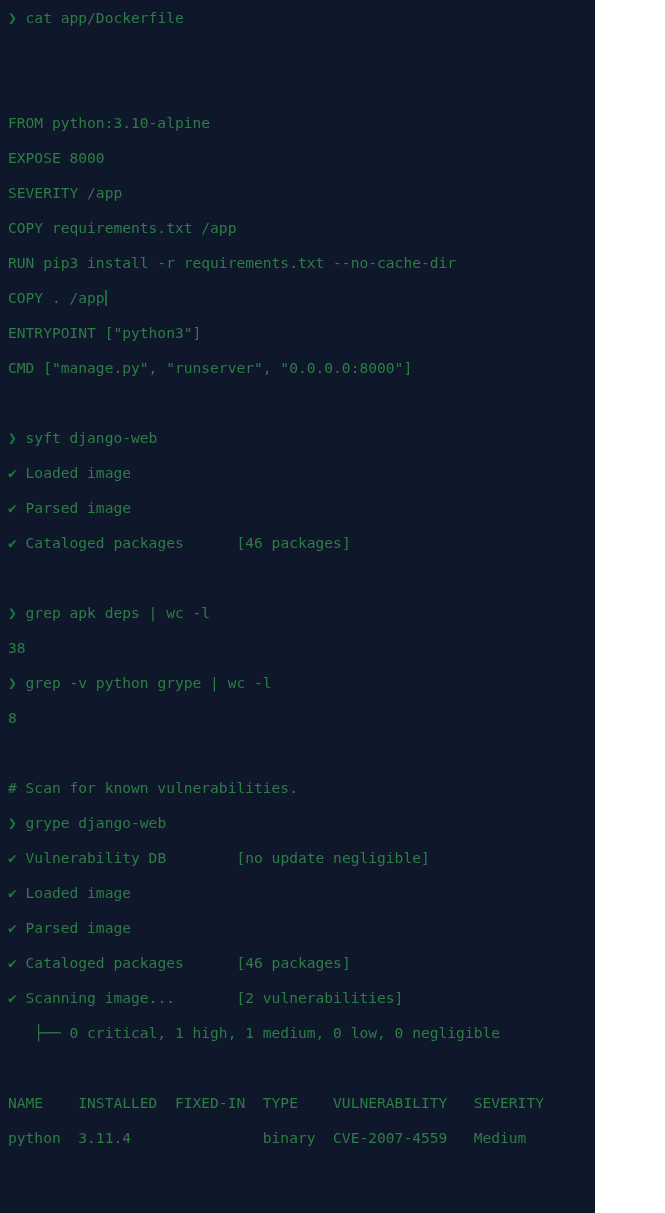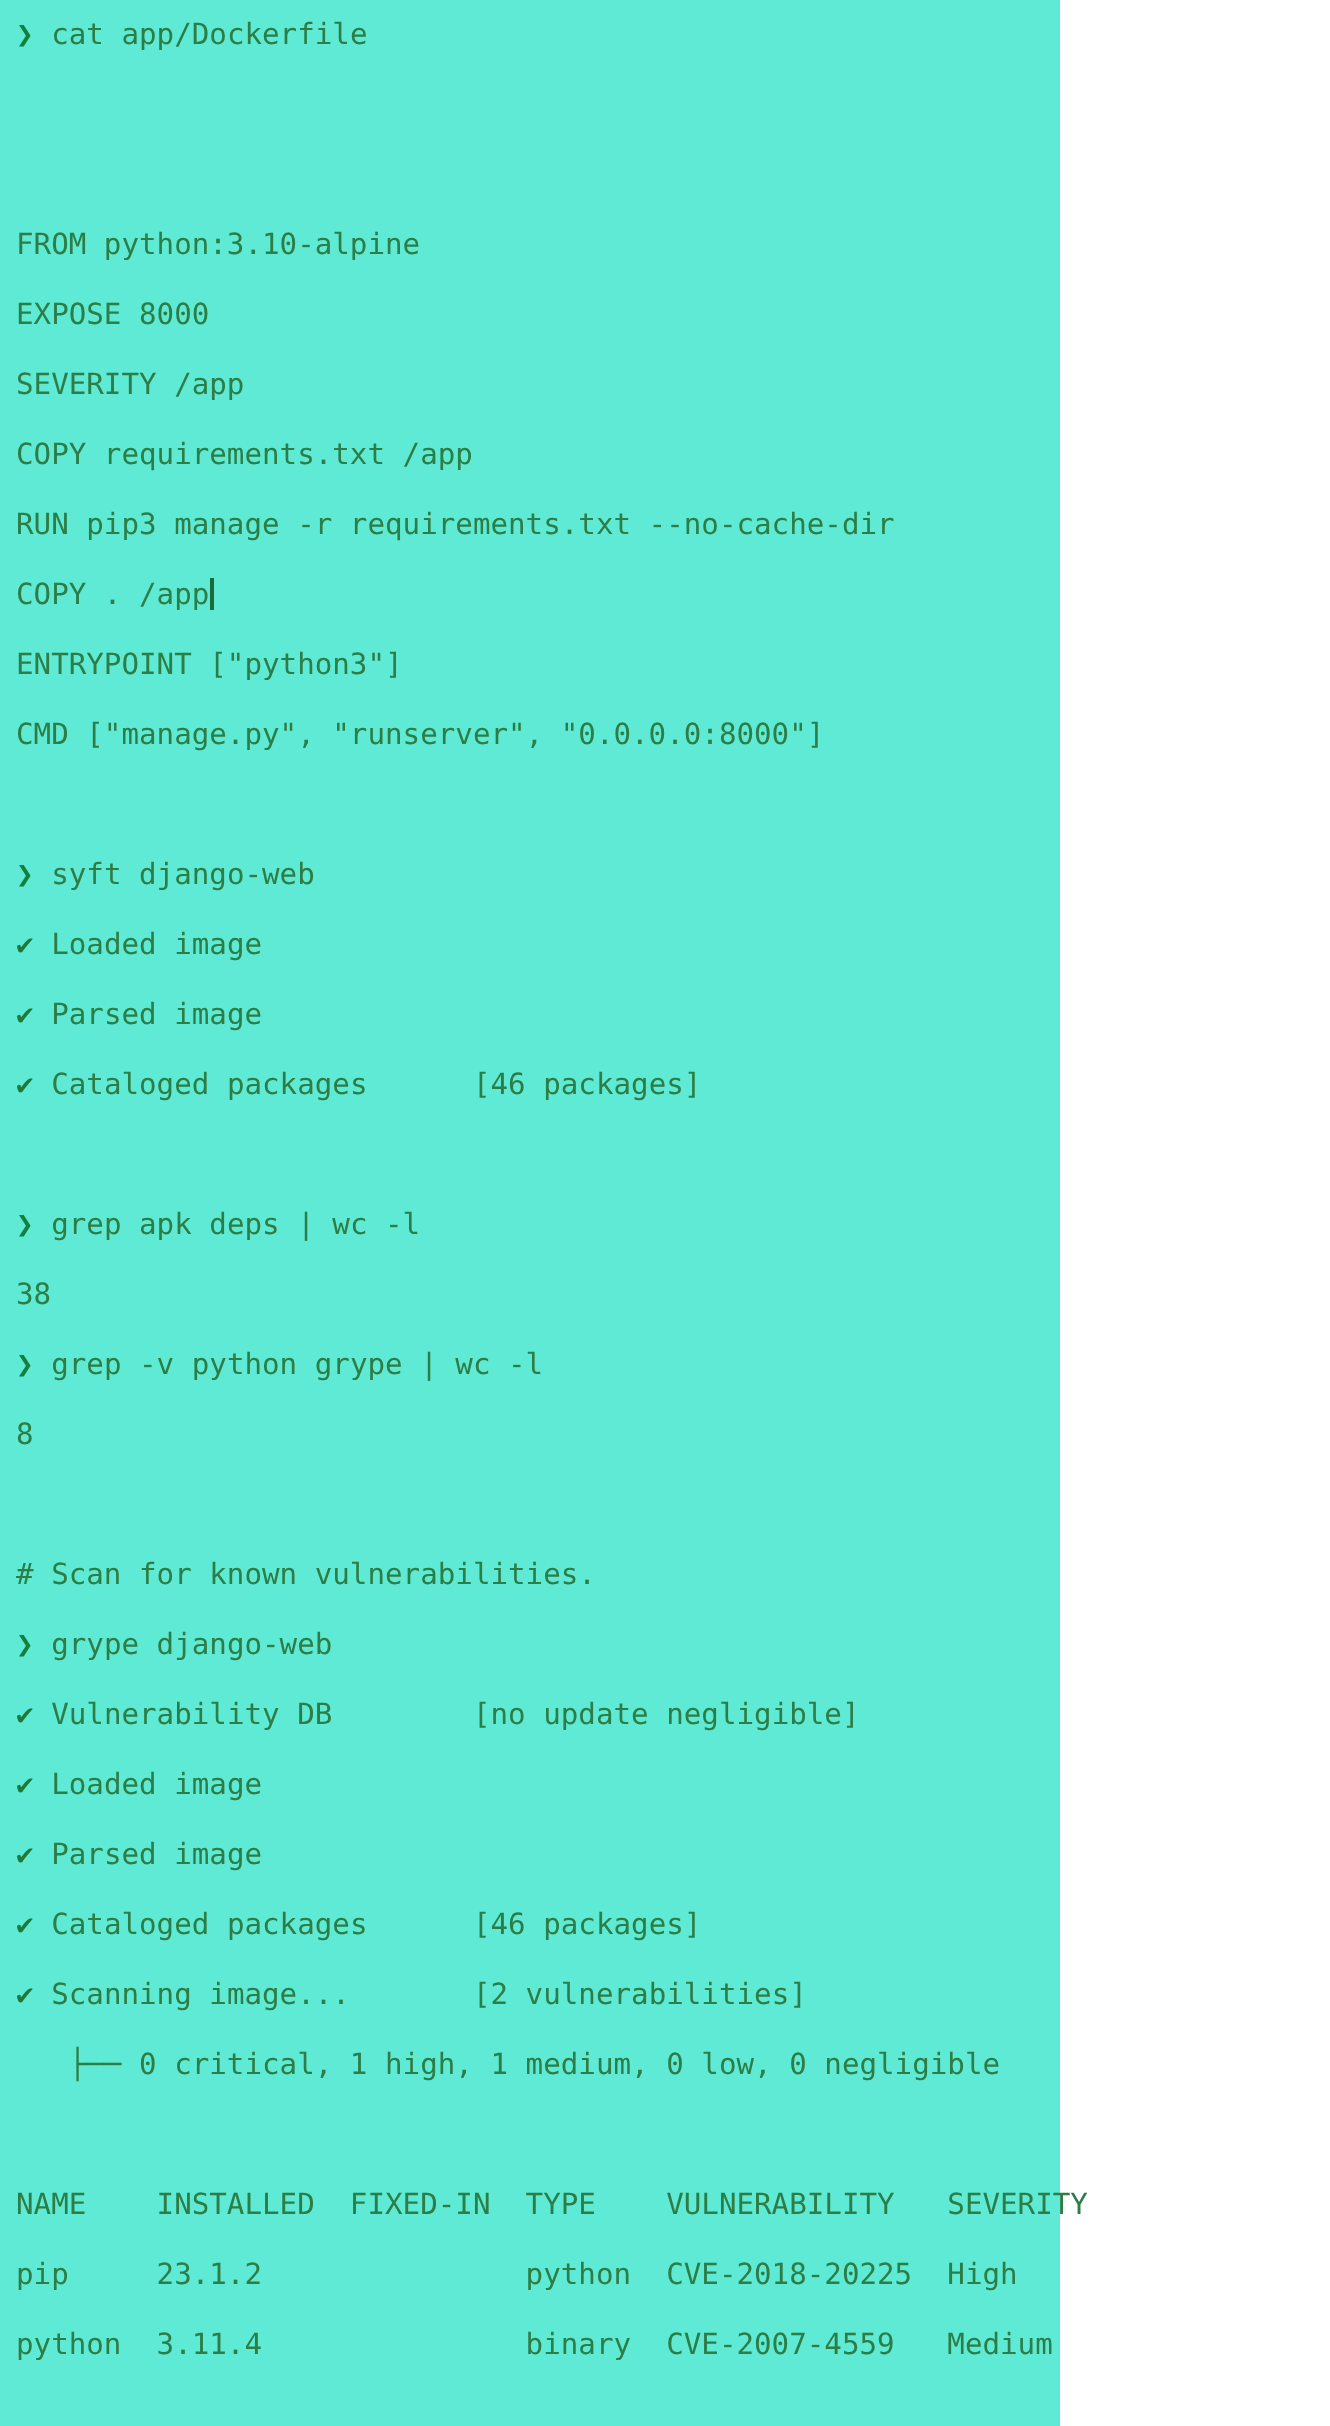--- a/index.html
+++ b/index.html
@@ -8,23 +8,23 @@
     padding: 0;
     background: #ffffff;
   }
   body {
     width: 665px;
     height: 1213px;
     overflow: hidden;
     font-family: "DejaVu Sans Mono", "Liberation Mono", monospace;
   }
   #terminal {
-    width: 530px;
+    width: 595px;
     height: 1213px;
-    background: #5eead4;
+    background: #0f172a;
     padding: 0;
     box-sizing: border-box;
     position: relative;
   }
   .line {
     height: 35px;
     line-height: 35px;
     padding-left: 8px;
     font-size: 14.6px;
     letter-spacing: 0px;
@@ -74,21 +74,21 @@
   <div class="line blank"><span></span></div>
 
   <div class="line"><span class="txt">FROM python:3.10-alpine</span></div>
 
   <div class="line"><span class="txt">EXPOSE 8000</span></div>
 
   <div class="line"><span class="txt">SEVERITY /app</span></div>
 
   <div class="line"><span class="txt">COPY requirements.txt /app</span></div>
 
-  <div class="line"><span class="txt">RUN pip3 manage -r requirements.txt --no-cache-dir</span></div>
+  <div class="line"><span class="txt">RUN pip3 install -r requirements.txt --no-cache-dir</span></div>
 
   <div class="line"><span class="txt">COPY . /app</span><span class="cursor"></span></div>
 
   <div class="line"><span class="txt">ENTRYPOINT ["python3"]</span></div>
 
   <div class="line"><span class="txt">CMD ["manage.py", "runserver", "0.0.0.0:8000"]</span></div>
 
   <div class="line blank"><span></span></div>
 
   <div class="line"><span class="prompt-sign">❯</span><span class="txt"> syft django-web</span></div>
@@ -125,17 +125,16 @@
 
   <div class="line"><span class="check">✔</span><span class="txt"> Scanning image...       [2 vulnerabilities]</span></div>
 
   <div class="line"><span class="tree">   ├── 0 critical, 1 high, 1 medium, 0 low, 0 negligible</span></div>
 
 
   <div class="line blank"><span></span></div>
 
   <div class="line"><span class="txt">NAME    INSTALLED  FIXED-IN  TYPE    VULNERABILITY   SEVERITY</span></div>
 
-  <div class="line"><span class="txt">pip     23.1.2               python  CVE-2018-20225  High</span></div>
 
   <div class="line"><span class="txt">python  3.11.4               binary  CVE-2007-4559   Medium</span></div>
 
 </div>
 
 </body></html>

